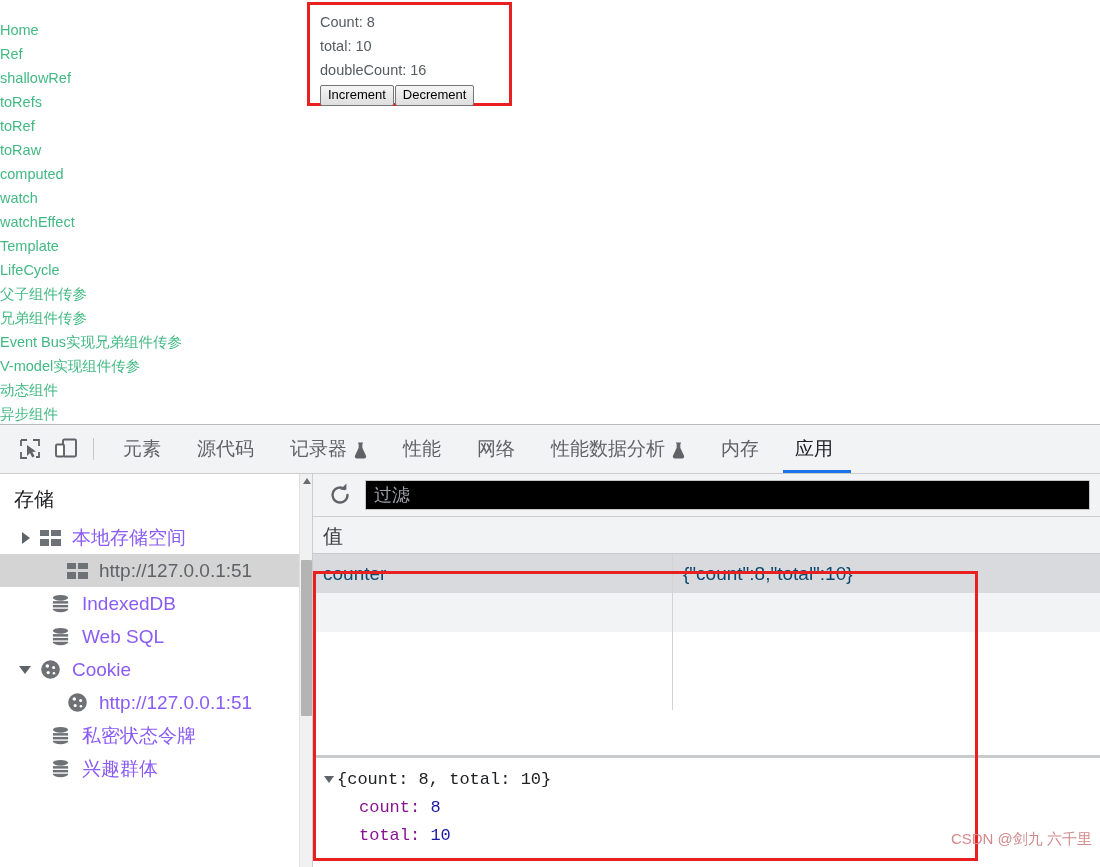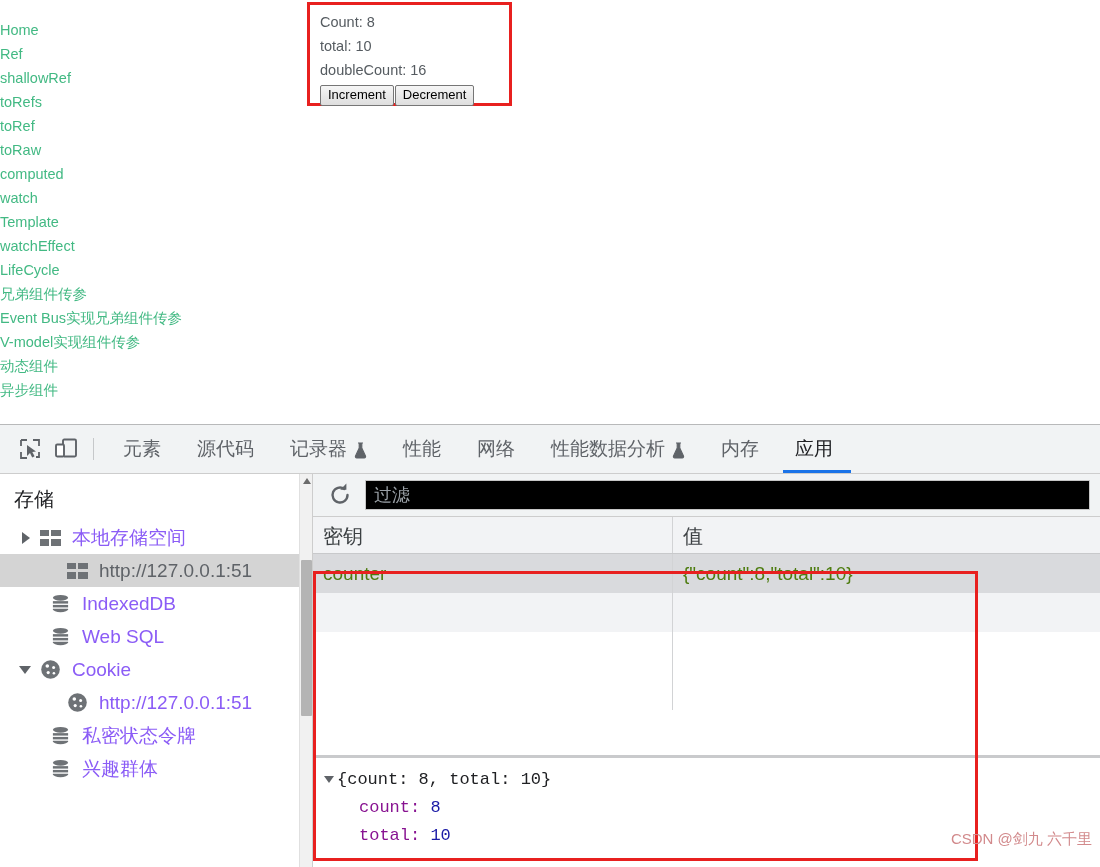--- a/index.html
+++ b/index.html
@@ -257,21 +257,21 @@
   }
   .th.k { width: 360px; border-right: 1px solid #d2d3d5; }
   .th.v { flex: 1; }
 
   .tr { display: flex; height: 39px; }
   .tr.sel { background: #d9dadd; }
   .tr.alt { background: #f2f3f5; }
   .tr.empty { background: #ffffff; }
   .td {
     font-size: 19px;
-    color: #4d7c0f;
+    color: #0c4a6e;
     padding: 0 0 0 10px;
     display: flex; align-items: center;
     white-space: nowrap;
   }
   .td.k { width: 360px; border-right: 1px solid #d2d3d5; }
   .td.v { flex: 1; }
 
   
   #preview-pane {
     position: absolute;
@@ -325,23 +325,24 @@
 
   <nav id="nav-links">
     <a class="nav-link" href="#">Home</a>
     <a class="nav-link" href="#">Ref</a>
     <a class="nav-link" href="#">shallowRef</a>
     <a class="nav-link" href="#">toRefs</a>
     <a class="nav-link" href="#">toRef</a>
     <a class="nav-link" href="#">toRaw</a>
     <a class="nav-link" href="#">computed</a>
     <a class="nav-link" href="#">watch</a>
+    <a class="nav-link" href="#">watchEffect</a>
     <a class="nav-link" href="#">Template</a>
-    <a class="nav-link" href="#">watchEffect</a>
     <a class="nav-link" href="#">LifeCycle</a>
+    <a class="nav-link" href="#">父子组件传参</a>
     <a class="nav-link" href="#">兄弟组件传参</a>
     <a class="nav-link" href="#">Event Bus实现兄弟组件传参</a>
     <a class="nav-link" href="#">V-model实现组件传参</a>
     <a class="nav-link" href="#">动态组件</a>
     <a class="nav-link" href="#">异步组件</a>
   </nav>
 
   <div id="counter-box">
     <div class="counter-line">Count: 8</div>
     <div class="counter-line">total: 10</div>
@@ -529,21 +530,20 @@
           <svg width="26" height="26" viewBox="0 0 26 26">
             <path d="M20.5 13 a7.5 7.5 0 1 1 -3.2 -6.1" stroke="#5f6368" stroke-width="2.4" fill="none" stroke-linecap="round"></path>
             <path d="M19.4 1.5 L19.4 7.8 L13.2 7.8 Z" fill="#5f6368"></path>
           </svg>
         </div>
         <input id="filter-input" type="text" placeholder="过滤" style="">
       </div>
 
       <div id="storage-table">
         <div id="th-row">
-          <div class="th k">密钥</div>
           <div class="th v">值</div>
         </div>
 
         <div class="tr sel">
           <div class="td k">counter</div>
           <div class="td v">{"count":8,"total":10}</div>
         </div>
 
         <div class="tr alt">
           <div class="td k"></div>

